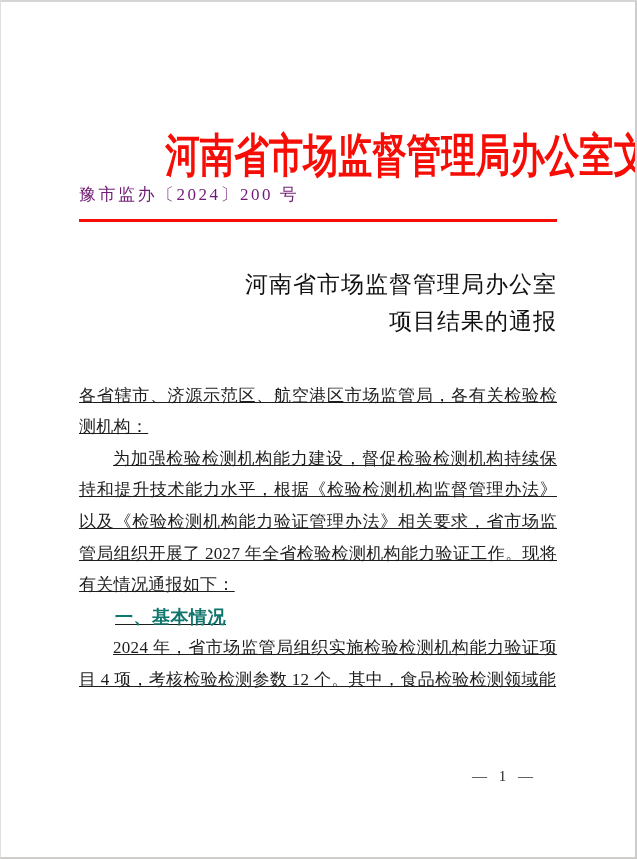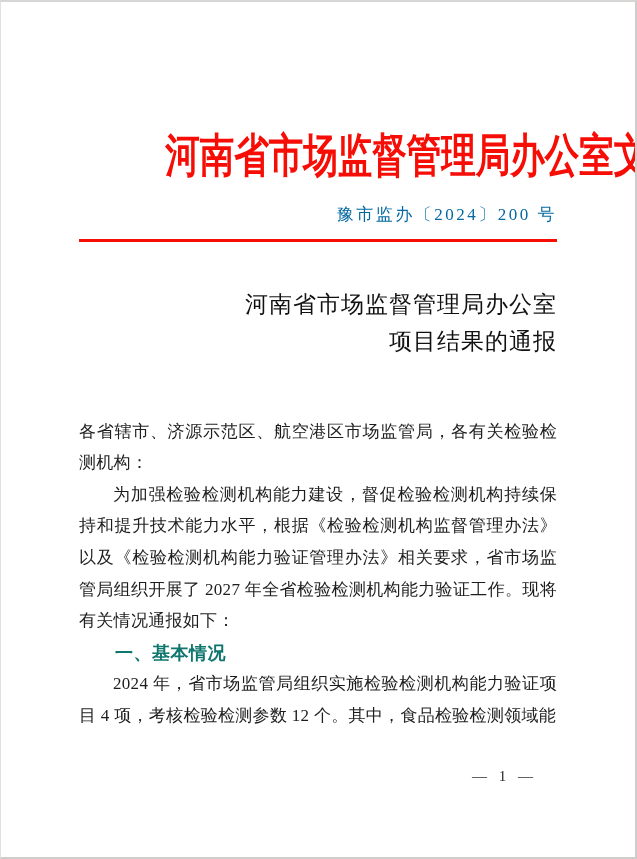--- a/index.html
+++ b/index.html
@@ -38,25 +38,24 @@
     font-weight: bold;
     line-height: 1.2;
     color: var(--accent-red, #f50d06);
     transform: scaleX(0.75);
     transform-origin: 50% 50%;
     letter-spacing: 0px;
   }
 
   
   .doc-number {
-    margin-top: 20px;
-    text-align: right;
+    text-align: left;
     font-size: 17px;
     letter-spacing: 2.5px;
-    color: #0369a1;
+    color: #701a75;
   }
 
   
   .red-rule {
     margin-top: 13px;
     height: 2.5px;
     background: var(--accent-red, #f50d06);
   }
 
   
@@ -64,26 +63,27 @@
     margin-top: 44px;
     text-align: right;
     font-size: 23px;
     line-height: 37px;
     color: #111111;
     letter-spacing: 1px;
   }
 
   
   .body-text {
-    margin-top: 56px;
+    margin-top: 40px;
     font-size: 17px;
     line-height: 31.6px;
     color: #1d1d1d;
     text-align: justify;
     letter-spacing: 0.3px;
+    text-decoration: underline;
   }
   .body-text p { text-align: justify; }
   .indent { text-indent: 2em; }
 
   .section-heading {
     font-family: "DejaVu Sans", "Liberation Sans", sans-serif;
     font-weight: bold;
     font-size: 18px;
     line-height: 31.6px;
     color: #0f766e;

